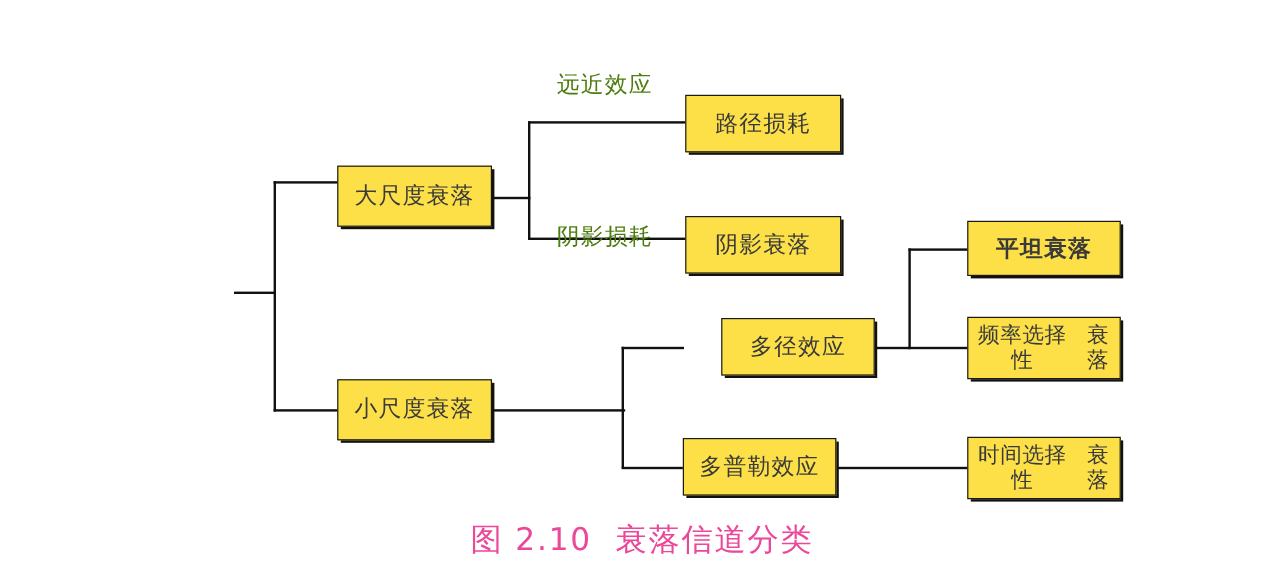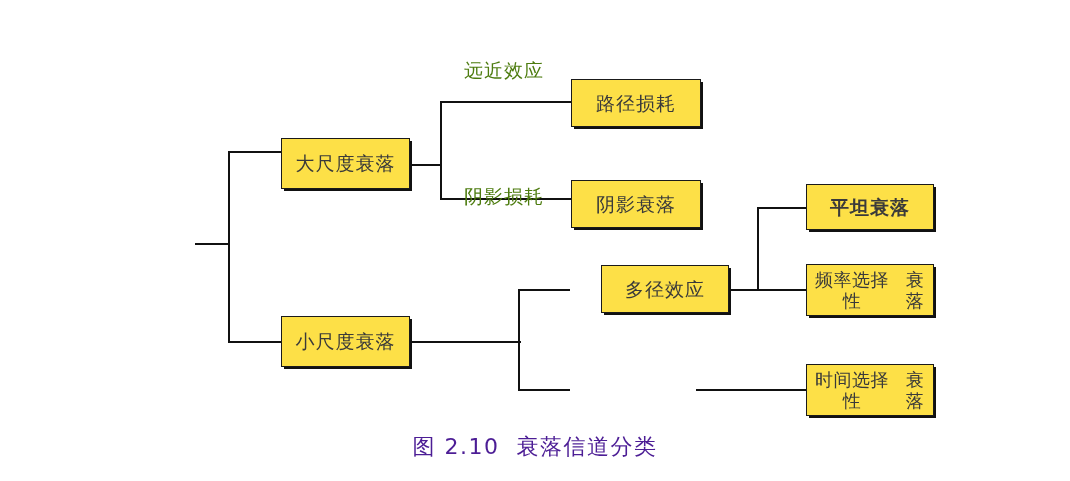--- a/index.html
+++ b/index.html
@@ -54,22 +54,22 @@
     width: 0;
     border-left: 2.4px solid #111111;
     z-index: 1;
   }
   #caption {
     position: absolute;
     left: 0;
     right: 0;
     top: 432px;
     text-align: center;
-    color: #4c1d95;
-    font-size: 22px;
+    color: #ec4899;
+    font-size: 26px;
     letter-spacing: 1.5px;
     white-space: pre;
   }
   #watermark {
     position: absolute;
     right: 16px;
     top: 452px;
     color: #c3c7cc;
     font-size: 16px;
     letter-spacing: 0.4px;
@@ -117,20 +117,23 @@
   </div>
 
   <div class="node" style="left:571px; top:180px; width:130px; height:48px;">
     <span>阴影衰落</span>
   </div>
 
   <div class="node" style="left:569px; top:265px; width:128px; height:48px;margin-left:32px;">
     <span>多径效应</span>
   </div>
 
+  <div class="node" style="left:569px; top:365px; width:128px; height:48px;">
+    <span>多普勒效应</span>
+  </div>
 
   <div class="node" style="left:806px; top:184px; width:128px; height:46px;font-weight:bold;">
     <span>平坦衰落</span>
   </div>
 
   <div class="node two-line" style="left:806px; top:264px; width:128px; height:52px; ">
     <span>频率选择性</span>
     <span>衰落</span>
   </div>
 

